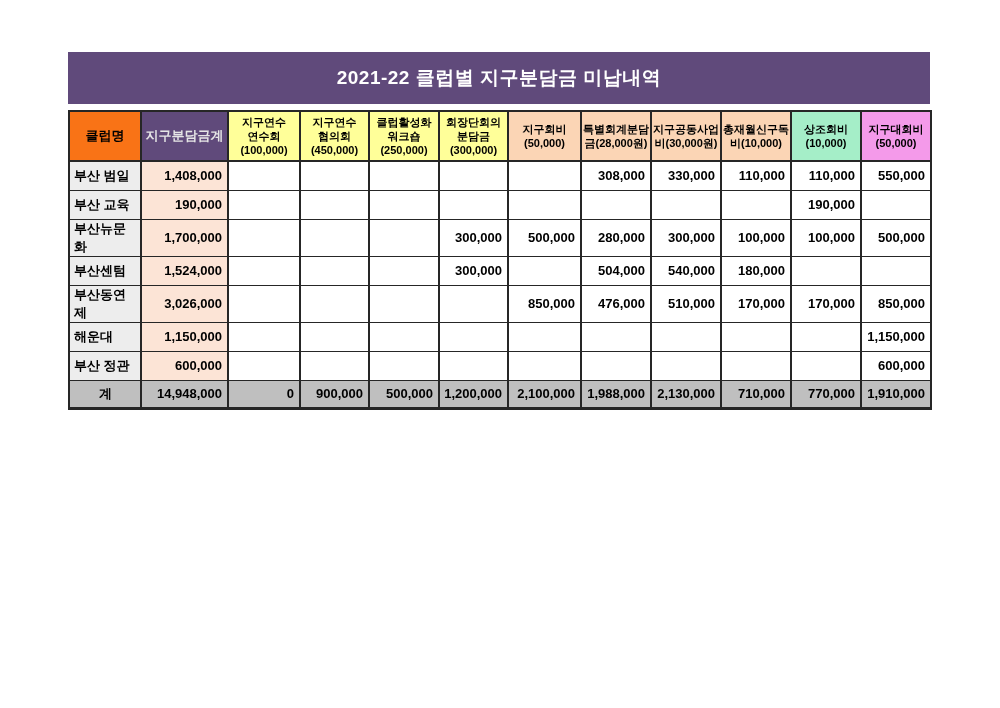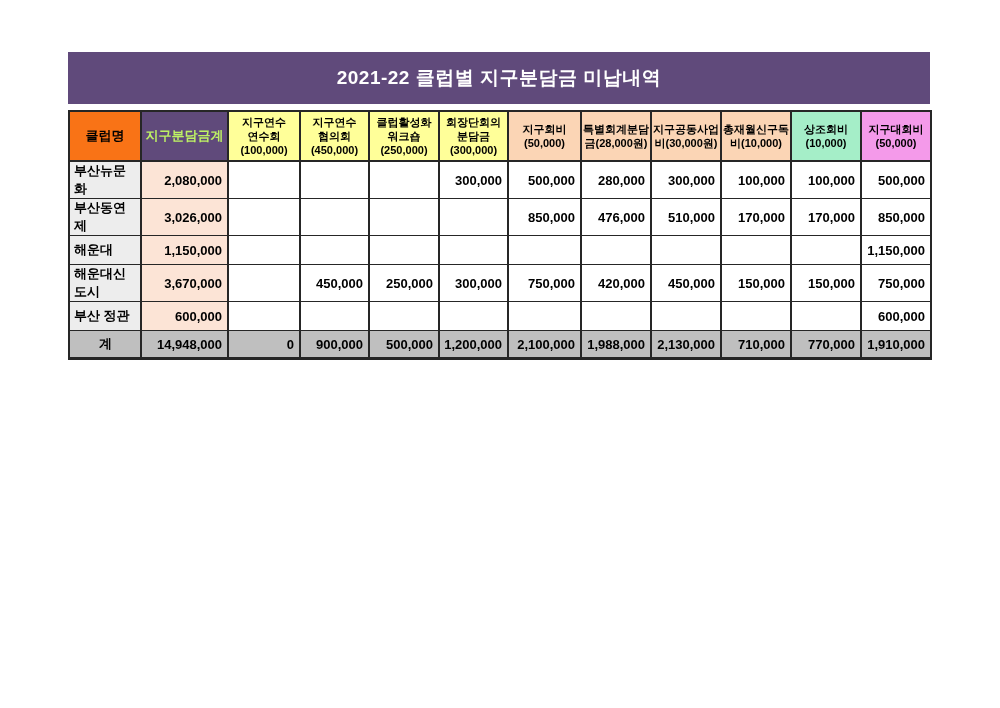--- a/index.html
+++ b/index.html
@@ -32,21 +32,21 @@
   tbody tr { height: 29px; }
   tfoot tr { height: 28px; }
 
   .hcell {
     text-align: center; vertical-align: middle;
     font-size: 11px; line-height: 1.3;
     white-space: pre-line; padding: 1px 0;
   }
   .hcell.single { font-size: 13px; }
   .tone-gray    { background: #f97316; }
-  .tone-purple  { background: #604A7B; color: #bef264; }
+  .tone-purple  { background: #604A7B; color: #e5e5e5; }
   .tone-yellow  { background: #FFFF99; }
   .tone-peach   { background: #FBD5B5; margin-left: 8px; }
   .tone-mint    { background: #A5EEC8; text-align: center; }
   .tone-magenta { background: #F49AEA; }
 
   .name-cell {
     background: #EDEDED; text-align: left;
     padding: 0 3px 0 4px; font-size: 13px; vertical-align: middle;
   }
   .num-cell {
@@ -105,34 +105,76 @@
         <th class="hcell tone-peach">총재월신구독
 비(10,000)</th>
         <th class="hcell tone-mint">상조회비
 (10,000)</th>
         <th class="hcell tone-magenta">지구대회비
 (50,000)</th>
       </tr>
   </thead>
   <tbody id="body-rows">
       <tr>
+        <td class="name-cell">부산 범일</td>
+        <td class="num-cell sum-col">1,408,000</td>
+        <td class="num-cell"></td>
+        <td class="num-cell"></td>
+        <td class="num-cell"></td>
+        <td class="num-cell"></td>
+        <td class="num-cell"></td>
+        <td class="num-cell">308,000</td>
+        <td class="num-cell">330,000</td>
+        <td class="num-cell">110,000</td>
+        <td class="num-cell">110,000</td>
+        <td class="num-cell">550,000</td>
+      </tr>
+      <tr>
+        <td class="name-cell">부산 교육</td>
+        <td class="num-cell sum-col">190,000</td>
+        <td class="num-cell"></td>
+        <td class="num-cell"></td>
+        <td class="num-cell"></td>
+        <td class="num-cell"></td>
+        <td class="num-cell"></td>
+        <td class="num-cell"></td>
+        <td class="num-cell"></td>
+        <td class="num-cell"></td>
+        <td class="num-cell">190,000</td>
+        <td class="num-cell"></td>
+      </tr>
+      <tr>
         <td class="name-cell">부산뉴문화</td>
-        <td class="num-cell sum-col">2,080,000</td>
+        <td class="num-cell sum-col">1,700,000</td>
         <td class="num-cell"></td>
         <td class="num-cell"></td>
         <td class="num-cell"></td>
         <td class="num-cell">300,000</td>
         <td class="num-cell">500,000</td>
         <td class="num-cell">280,000</td>
         <td class="num-cell">300,000</td>
         <td class="num-cell">100,000</td>
         <td class="num-cell">100,000</td>
         <td class="num-cell">500,000</td>
       </tr>
       <tr>
+        <td class="name-cell">부산센텀</td>
+        <td class="num-cell sum-col">1,524,000</td>
+        <td class="num-cell"></td>
+        <td class="num-cell"></td>
+        <td class="num-cell"></td>
+        <td class="num-cell">300,000</td>
+        <td class="num-cell"></td>
+        <td class="num-cell">504,000</td>
+        <td class="num-cell">540,000</td>
+        <td class="num-cell">180,000</td>
+        <td class="num-cell"></td>
+        <td class="num-cell"></td>
+      </tr>
+      <tr>
         <td class="name-cell">부산동연제</td>
         <td class="num-cell sum-col">3,026,000</td>
         <td class="num-cell"></td>
         <td class="num-cell"></td>
         <td class="num-cell"></td>
         <td class="num-cell"></td>
         <td class="num-cell">850,000</td>
         <td class="num-cell">476,000</td>
         <td class="num-cell">510,000</td>
         <td class="num-cell">170,000</td>
@@ -145,34 +187,20 @@
         <td class="num-cell"></td>
         <td class="num-cell"></td>
         <td class="num-cell"></td>
         <td class="num-cell"></td>
         <td class="num-cell"></td>
         <td class="num-cell"></td>
         <td class="num-cell"></td>
         <td class="num-cell"></td>
         <td class="num-cell"></td>
         <td class="num-cell">1,150,000</td>
-      </tr>
-      <tr>
-        <td class="name-cell">해운대신도시</td>
-        <td class="num-cell sum-col">3,670,000</td>
-        <td class="num-cell"></td>
-        <td class="num-cell">450,000</td>
-        <td class="num-cell">250,000</td>
-        <td class="num-cell">300,000</td>
-        <td class="num-cell">750,000</td>
-        <td class="num-cell">420,000</td>
-        <td class="num-cell">450,000</td>
-        <td class="num-cell">150,000</td>
-        <td class="num-cell">150,000</td>
-        <td class="num-cell">750,000</td>
       </tr>
       <tr>
         <td class="name-cell">부산 정관</td>
         <td class="num-cell sum-col">600,000</td>
         <td class="num-cell"></td>
         <td class="num-cell"></td>
         <td class="num-cell"></td>
         <td class="num-cell"></td>
         <td class="num-cell"></td>
         <td class="num-cell"></td>

